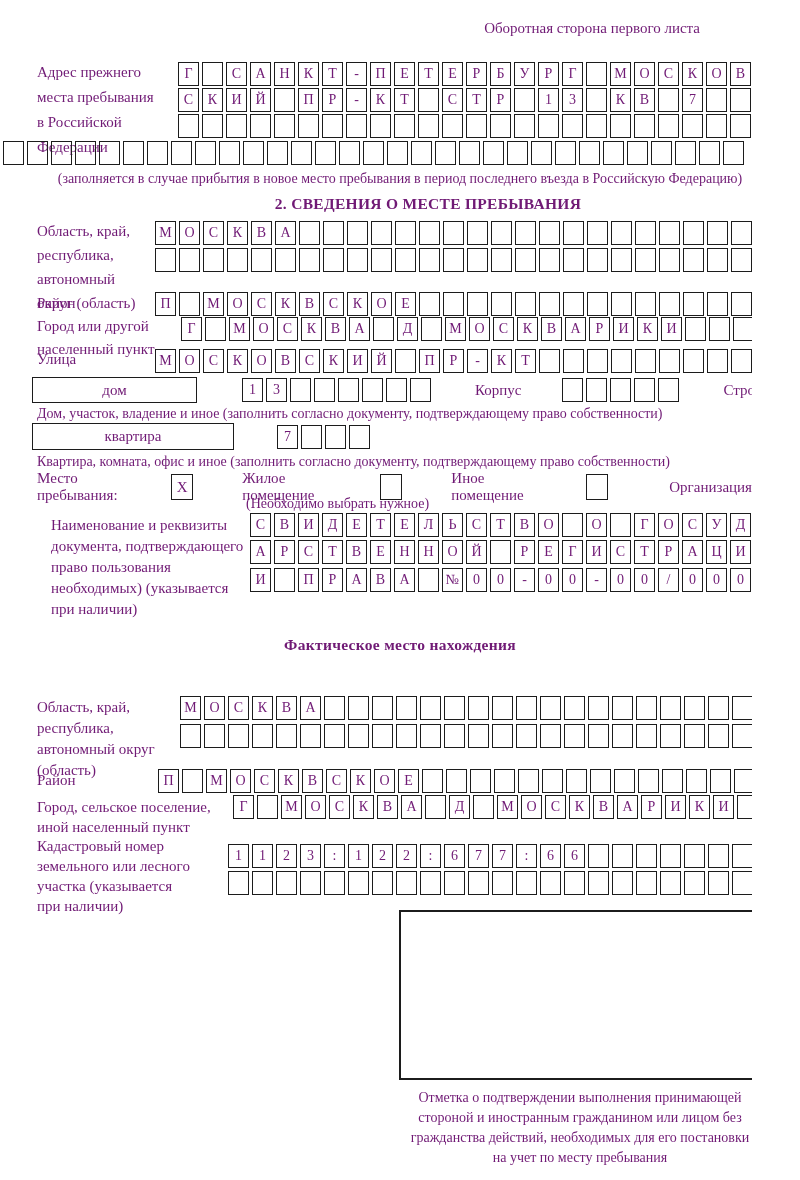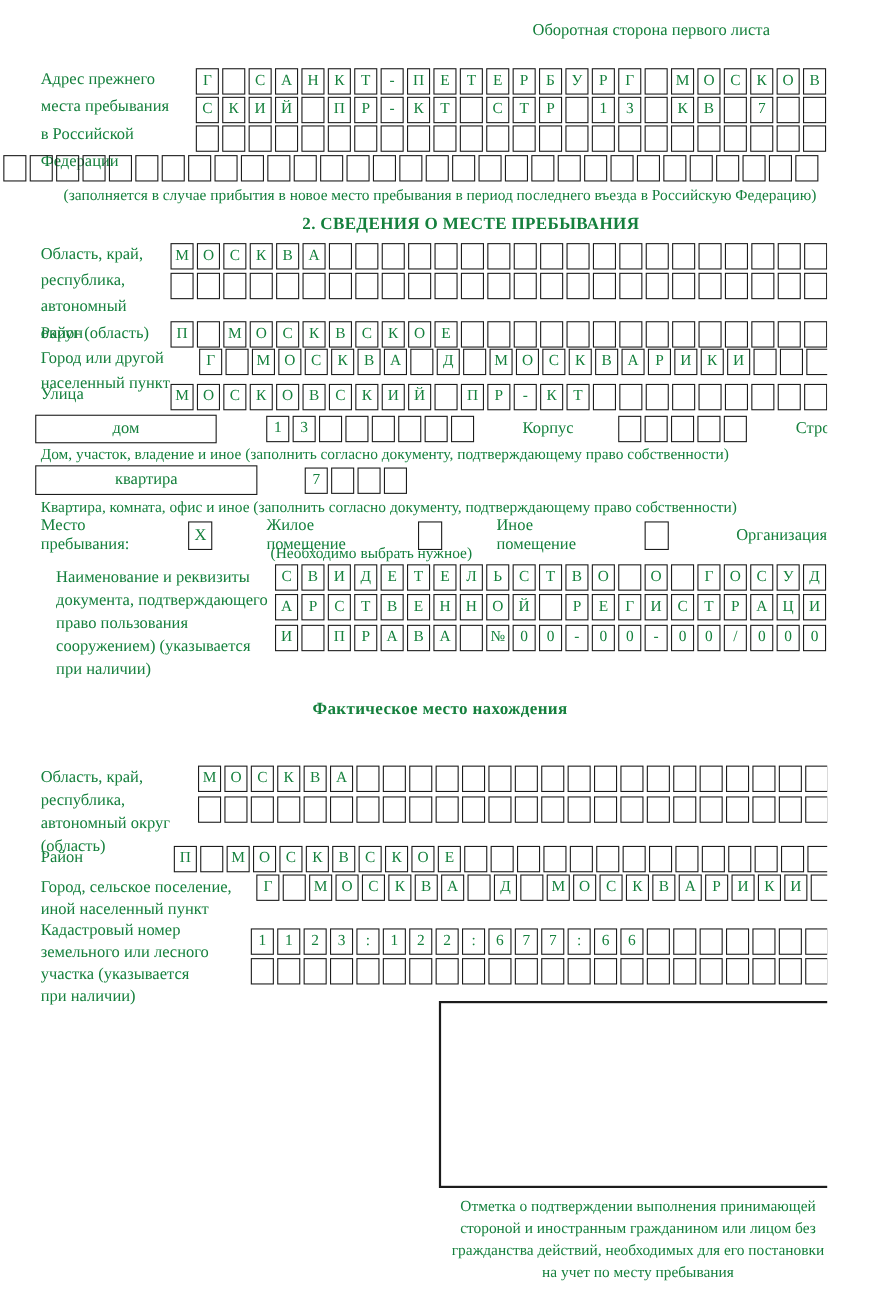--- a/index.html
+++ b/index.html
@@ -1,17 +1,17 @@
 <!DOCTYPE html>
 <html><head>
 <meta charset="utf-8">
 <style>
   html,body{margin:0;padding:0;background:#fff;}
   .page{position:relative;width:752px;height:1180px;background:#fff;overflow:hidden;
-        font-family:"Liberation Serif","DejaVu Serif",serif;color:#15803d;}
+        font-family:"Liberation Serif","DejaVu Serif",serif;color:#701a75;}
   .abs{position:absolute;}
   .cell-row{display:flex;gap:3px;}
   .cell{flex:none;width:21px;height:24px;box-sizing:border-box;border:1.6px solid #1c1c1c;
         display:flex;align-items:center;justify-content:center;font-size:14px;line-height:1;}
   .label{font-size:15px;}
   .label-col div{white-space:nowrap;}
   .note{font-size:14px;}
   .center{left:0;width:800px;text-align:center;}
   .sec-title{font-weight:bold;font-size:15.5px;letter-spacing:.3px;}
   .wide-box{box-sizing:border-box;border:1.6px solid #1c1c1c;display:flex;align-items:center;
@@ -348,21 +348,21 @@
     <span class="label" style="margin-left:12px;">Иное помещение</span>
     <span class="checkbox" style="margin-left:20px;"></span>
     <span class="label" style="margin-left:24px;">Организация</span>
   </div>
   <div class="abs note" style="left:246px;top:496px;">(Необходимо выбрать нужное)</div>
 
   <div class="abs label label-col" style="left:37px;top:515px;line-height:21px;margin-left:14px;">
       <div>Наименование и реквизиты</div>
       <div>документа, подтверждающего</div>
       <div>право пользования</div>
-      <div>сооружением) (указывается</div>
+      <div>необходимых) (указывается</div>
       <div>при наличии)</div>
     </div>
   <div class="abs cell-row" style="left:250px;top:513px;">
       <span class="cell">С</span>
       <span class="cell">В</span>
       <span class="cell">И</span>
       <span class="cell">Д</span>
       <span class="cell">Е</span>
       <span class="cell">Т</span>
       <span class="cell">Е</span>

